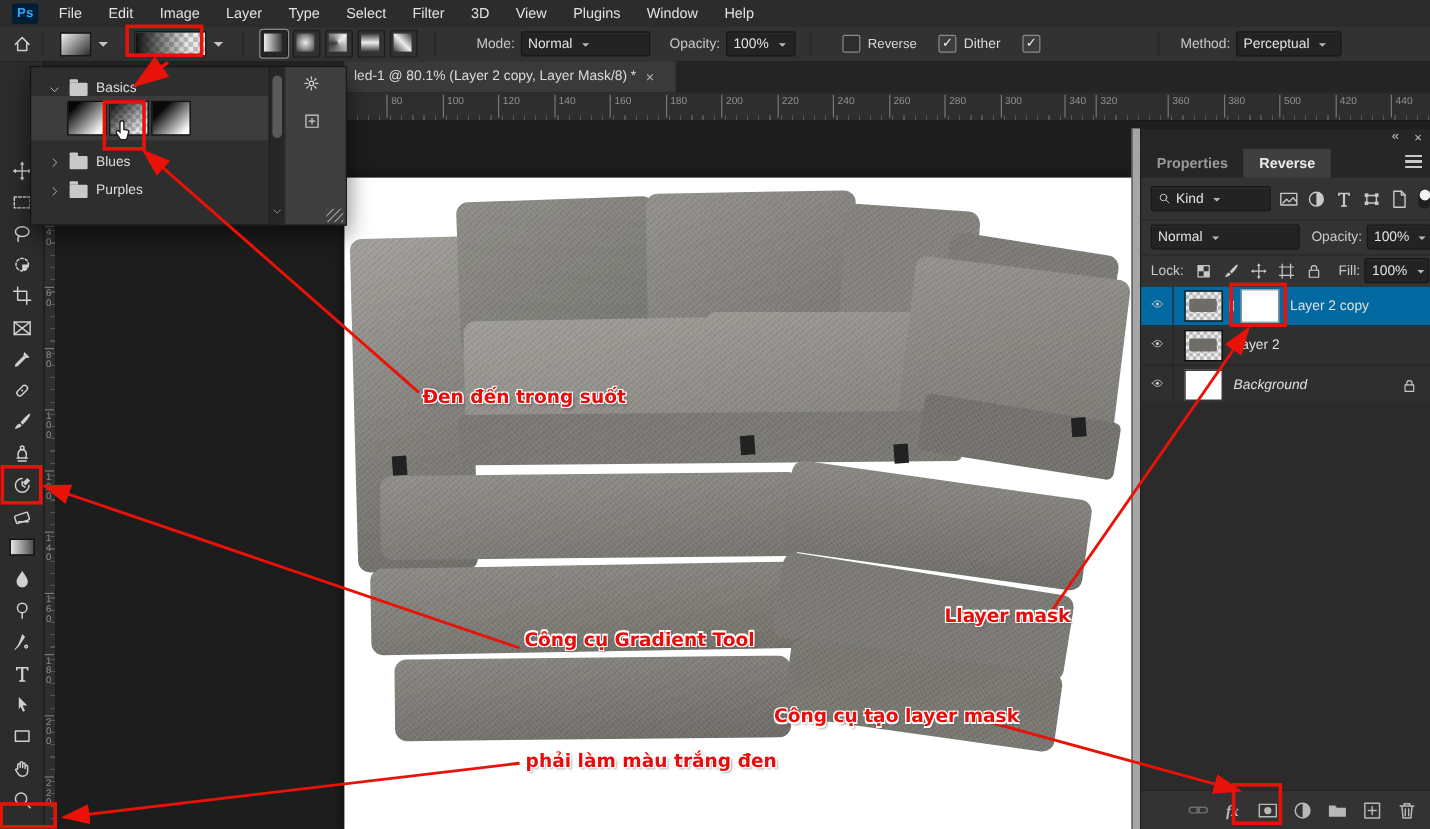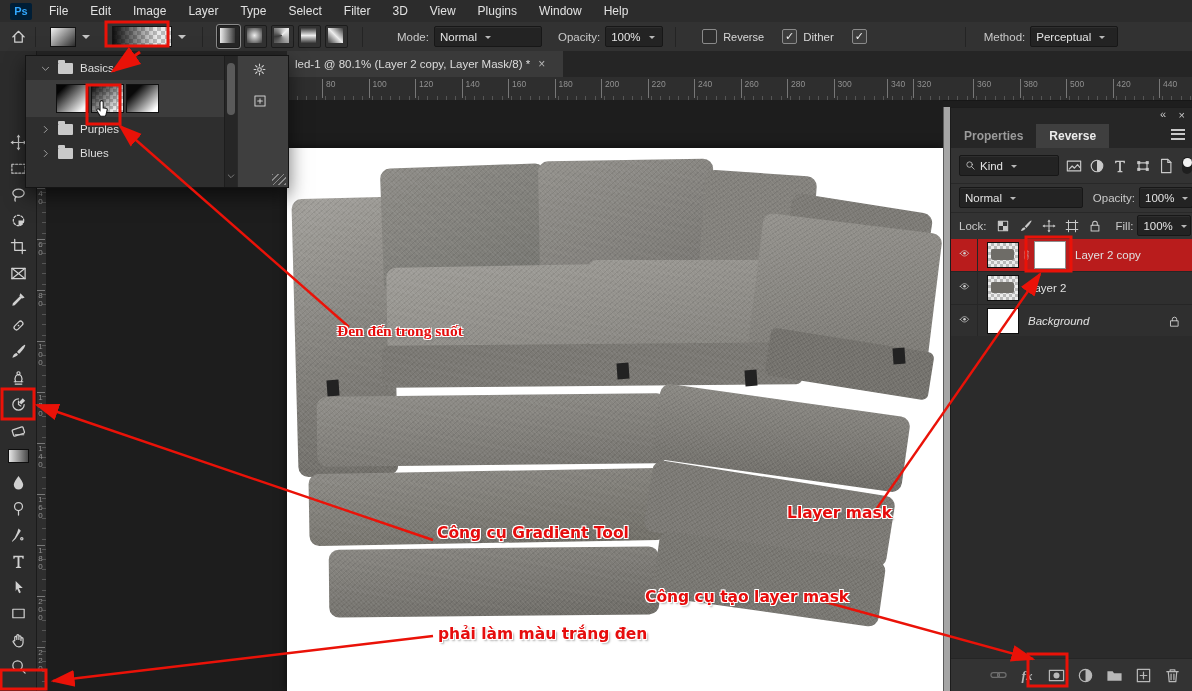--- a/index.html
+++ b/index.html
@@ -91,21 +91,21 @@
   .b1R{left:368px;top:252px;width:252px;height:76px;transform:rotate(8deg);background:linear-gradient(175deg,#8b8984,#706e69)}
   .b2L{left:22px;top:323px;width:358px;height:72px;transform:rotate(-1deg);background:linear-gradient(175deg,#8d8b86,#727069)}
   .b2R{left:360px;top:330px;width:245px;height:72px;transform:rotate(9deg);background:#7c7a75}
   .b3L{left:42px;top:400px;width:330px;height:68px;transform:rotate(-.6deg);background:linear-gradient(175deg,#898782,#6e6c67)}
   .b3R{left:368px;top:398px;width:228px;height:66px;transform:rotate(8deg);background:#797772}
 
   
   #gradient-panel{left:25px;top:55px;width:262px;height:131px;background:#2e2e2e;border:1px solid #141414;
       box-shadow:0 8px 18px rgba(0,0,0,.55);display:flex}
   #gp-list{width:198px;height:100%;overflow:hidden}
-  .gp-folder{height:24px;display:flex;align-items:center;gap:7px;padding-left:14px;font-size:11.5px;color:#dedede}
+  .gp-folder{height:24px;display:flex;align-items:flex-end;gap:7px;padding-left:14px;font-size:11.5px;color:#dedede}
   .gp-folder svg{width:11px;height:11px;color:#b9b9b9}
   .folder-glyph{width:15px;height:11px;background:#c9c9c9;border-radius:1px;position:relative}
   .folder-glyph::before{content:"";position:absolute;left:0;top:-3px;width:7px;height:3px;background:#c9c9c9;border-radius:1px 1px 0 0}
   .gp-swatchrow{height:37px;background:#3c3c3c;display:flex;align-items:center;padding-left:30px;gap:2px}
   .gp-swatch{width:31px;height:27px;border:1px solid #101010}
   .sw0{background:linear-gradient(135deg,#050505 15%,#f5f5f5 85%)}
   .sw1{background-image:linear-gradient(135deg,rgba(0,0,0,.96),rgba(0,0,0,0) 80%),
        conic-gradient(#b9b9b9 25%,#e9e9e9 0 50%,#b9b9b9 0 75%,#e9e9e9 0);background-size:100% 100%,7px 7px}
   .sw2{background:linear-gradient(135deg,#0a0a0a 25%,#ffffff 90%)}
   #gp-scroll{width:12px;height:100%;background:#262626;border-left:1px solid #1d1d1d;position:relative}
@@ -140,21 +140,21 @@
   #flt-toggle{margin-left:8px;width:10px;height:17px;background:#1f1f1f;border-radius:5px;position:relative}
   #flt-toggle::before{content:"";position:absolute;left:0.5px;top:1px;width:9px;height:9px;border-radius:50%;background:#f2f2f2}
   #rp-blend{top:75px;height:29px}
   #blend-select{width:134px;margin-left:8px}
   #rp-lock{top:104px;height:27px}
   .locklab{color:#c9c9c9;font-size:11.5px;margin-left:8px}
   .lockico{margin-left:9px;color:#c9c9c9}
   .lockico svg{width:14px;height:14px}
   #layers-list{position:absolute;left:0;top:131px;width:100%}
   .layer-row{position:relative;width:100%;height:32px;background:#2f2f2f;border-bottom:1px solid #262626;display:flex;align-items:center}
-  .layer-row.selected{background:#b91c1c}
+  .layer-row.selected{background:#0369a1}
   .eye-cell{width:26px;height:100%;border-right:1px solid #262626;display:flex;align-items:center;justify-content:center;color:#cfcfcf}
   .eye-cell svg{width:15px;height:10px}
   .lthumb{width:30px;height:24px;margin-left:9px;border:1px solid #0e0e0e;position:relative;
      background:conic-gradient(#b9b9b9 25%,#ececec 0 50%,#b9b9b9 0 75%,#ececec 0);background-size:6px 6px}
   .lthumb.white{background:#ffffff}
   .sofa-mini{position:absolute;left:3px;top:6px;width:23px;height:11px;background:#6e6c67;border-radius:2px}
   .link-ico{margin-left:2px;color:#c9c9c9;transform:rotate(90deg)}
   .link-ico svg{width:11px;height:11px}
   .mask-thumb{width:30px;height:26px;margin-left:2px;background:#ffffff;border:1px solid #8d8d8d}
   .lname{margin-left:9px;font-size:11.5px;color:#e0e0e0;white-space:nowrap}
@@ -468,28 +468,28 @@
       <div class="gp-swatchrow">
         <div class="gp-swatch sw0"></div>
         <div class="gp-swatch sw1"></div>
         <div class="gp-swatch sw2"></div>
       </div>
       <div class="gp-folder">
         <svg class="ticon" viewBox="0 0 18 18">
           <path class="st" d="M7 4l5 5-5 5"></path>
         </svg>
         <span class="folder-glyph"></span>
+        <span>Blues</span>
+      </div>
+      <div class="gp-folder">
+        <svg class="ticon" viewBox="0 0 18 18">
+          <path class="st" d="M7 4l5 5-5 5"></path>
+        </svg>
+        <span class="folder-glyph"></span>
         <span>Purples</span>
-      </div>
-      <div class="gp-folder">
-        <svg class="ticon" viewBox="0 0 18 18">
-          <path class="st" d="M7 4l5 5-5 5"></path>
-        </svg>
-        <span class="folder-glyph"></span>
-        <span>Blues</span>
       </div>
     </div>
   <div id="gp-scroll">
     <div id="gp-thumb"></div>
     <span class="ticon" id="gp-sb-dn">
       <svg viewBox="0 0 18 18">
           <path class="st" d="M4 7l5 5 5-5"></path>
         </svg></span>
   </div>
   <div id="gp-right">
@@ -700,17 +700,17 @@
   <g stroke="#ea1208" stroke-width="3" fill="none">
     <rect x="106" y="22" width="62" height="24"></rect>
     <rect x="87" y="85" width="33" height="39"></rect>
     <rect x="2" y="389" width="32" height="30"></rect>
     <rect x="1" y="670" width="45" height="19"></rect>
     <rect x="1026" y="237" width="45" height="34"></rect>
     <rect x="1028" y="654" width="39" height="32"></rect>
   </g>
 </svg>
 
-<div class="annot" style="left: 337px; top: 322px; font-family: Liberation Serif, serif;">Đen đến trong suốt</div>
+<div class="annot" style="left: 352px; top: 322px;">Đen đến trong suốt</div>
 <div class="annot" style="left: 437px; top: 524px;">Công cụ Gradient Tool</div>
 <div class="annot" style="left: 787px; top: 504px;">Llayer mask</div>
 <div class="annot" style="left: 645px; top: 588px;">Công cụ tạo layer mask</div>
 <div class="annot" style="left: 438px; top: 625px;">phải làm màu trắng đen</div>
 
 </body></html>

